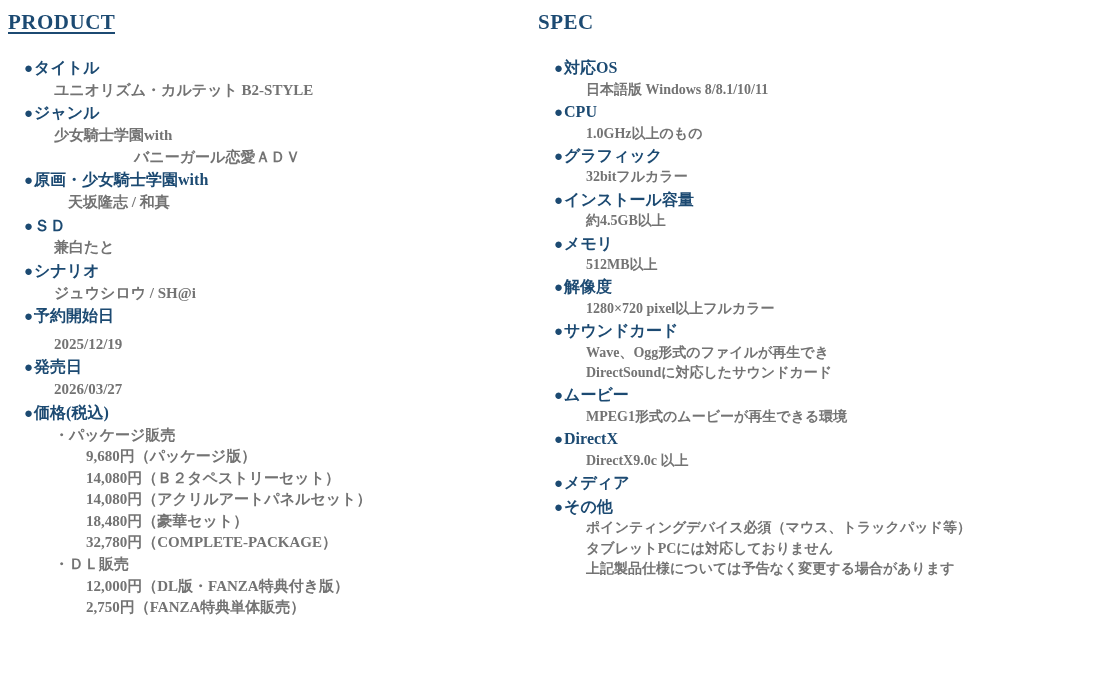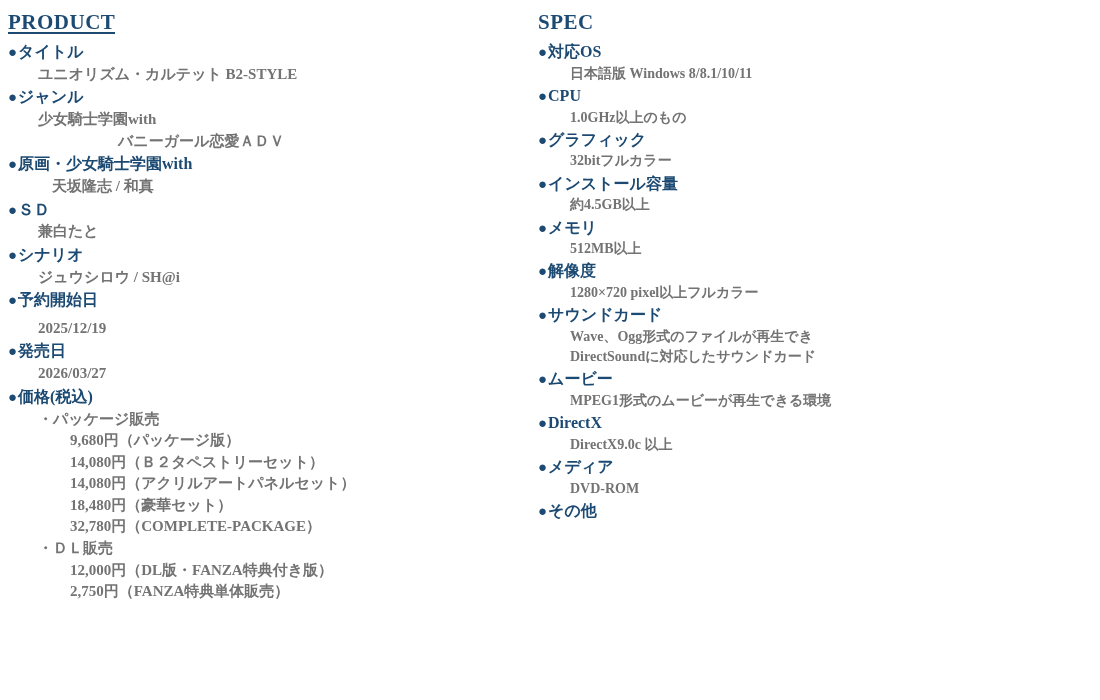--- a/index.html
+++ b/index.html
@@ -46,21 +46,21 @@
     content: "";
     position: absolute;
     left: 0;
     right: 0;
     bottom: 1px;
     height: 2px;
     background: #1c4a72;
   }
   ul.entries {
     list-style: none;
-    margin: 0;
+    margin: 16px;
     padding: 0;
   }
   li.entry {
     margin: 0 0 1px 0;
     padding: 0;
   }
   .entry-label {
     font-weight: bold;
     font-size: 16px;
     line-height: 1.42;
@@ -213,23 +213,25 @@
           </ul>
         </li>
         <li class="entry">
           <div class="entry-label"><span class="bullet">●</span><span>DirectX</span></div>
           <ul class="values">
             <li class="value-line indent-1">DirectX9.0c 以上</li>
           </ul>
         </li>
         <li class="entry">
           <div class="entry-label"><span class="bullet">●</span><span>メディア</span></div>
-          <ul class="values">
-            <li class="value-line indent-1">DVD-ROM</li>
-          </ul>
         </li>
         <li class="entry">
           <div class="entry-label"><span class="bullet">●</span><span>その他</span></div>
+          <ul class="values">
+            <li class="value-line indent-1">ポインティングデバイス必須（マウス、トラックパッド等）</li>
+            <li class="value-line indent-1">タブレットPCには対応しておりません</li>
+            <li class="value-line indent-1">上記製品仕様については予告なく変更する場合があります</li>
+          </ul>
         </li>
       </ul>
   </div>
 
 </div>
 
 </body></html>

